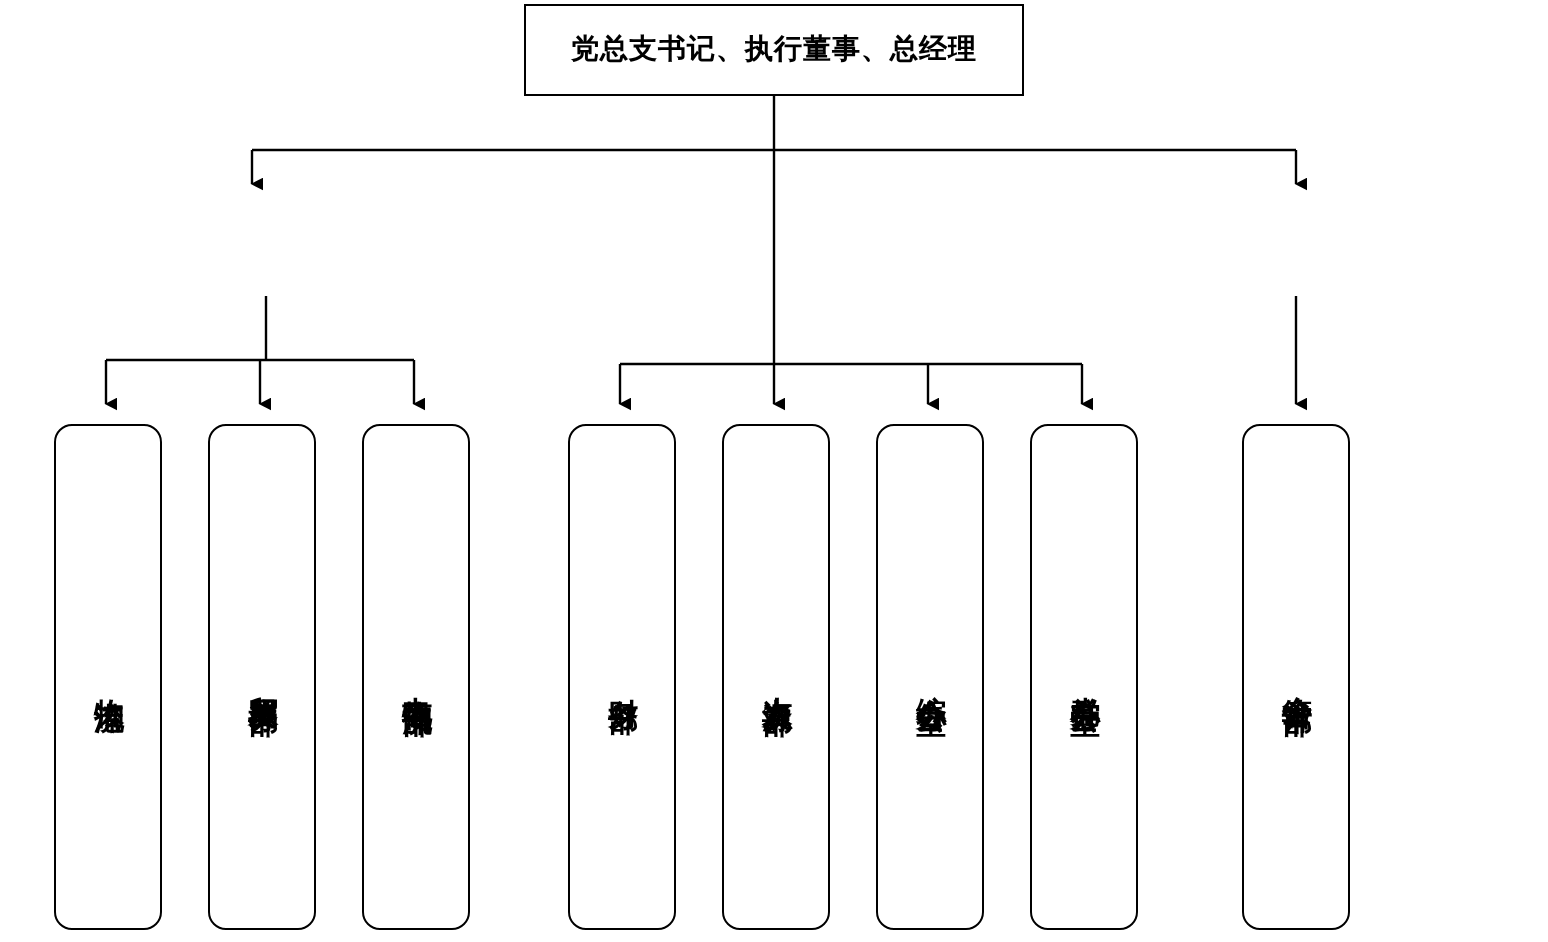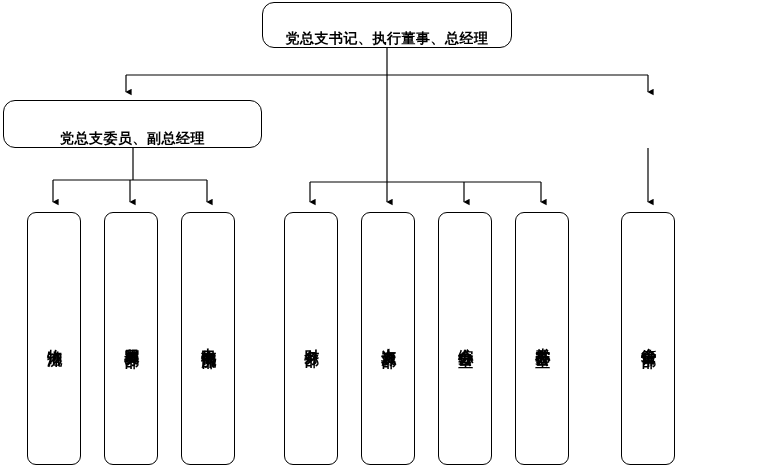--- a/index.html
+++ b/index.html
@@ -23,23 +23,23 @@
     top: 0;
     width: 774px;
     height: 471px;
     pointer-events: none;
   }
   .node-box {
     position: absolute;
     box-sizing: border-box;
     background: #ffffff;
     border: 1px solid #000000;
-    border-radius: 12px;
+    border-radius: 0;
     display: flex;
-    align-items: flex-end;
+    align-items: center;
     justify-content: center;
     z-index: 2;
   }
   .node-label-h {
     font-size: 14px;
     font-weight: bold;
     color: #000000;
     line-height: 1.2;
     letter-spacing: 0.5px;
     white-space: nowrap;
@@ -117,23 +117,20 @@
     <path d="M464,182 L464,202" stroke="#000000" stroke-width="1.2" fill="none" marker-end="url(#arrowhead)"></path>
     <path d="M541,182 L541,202" stroke="#000000" stroke-width="1.2" fill="none" marker-end="url(#arrowhead)"></path>
 
     <path d="M648,148 L648,202" stroke="#000000" stroke-width="1.2" fill="none" marker-end="url(#arrowhead)"></path>
   </svg>
 
   <div class="node-box" id="top-box">
     <span class="node-label-h">党总支书记、执行董事、总经理</span>
   </div>
 
-  <div class="node-box" id="mid-left-box">
-    <span class="node-label-h">党总支委员、副总经理</span>
-  </div>
 
 
   <div class="leaf-box" style="left:27px;  top:212px; width:54px; height:253px;">
     <span class="node-label-v">物流港</span>
   </div>
 
   <div class="leaf-box" style="left:104px; top:212px; width:54px; height:253px;">
     <span class="node-label-v">贸易服务部</span>
   </div>
 

